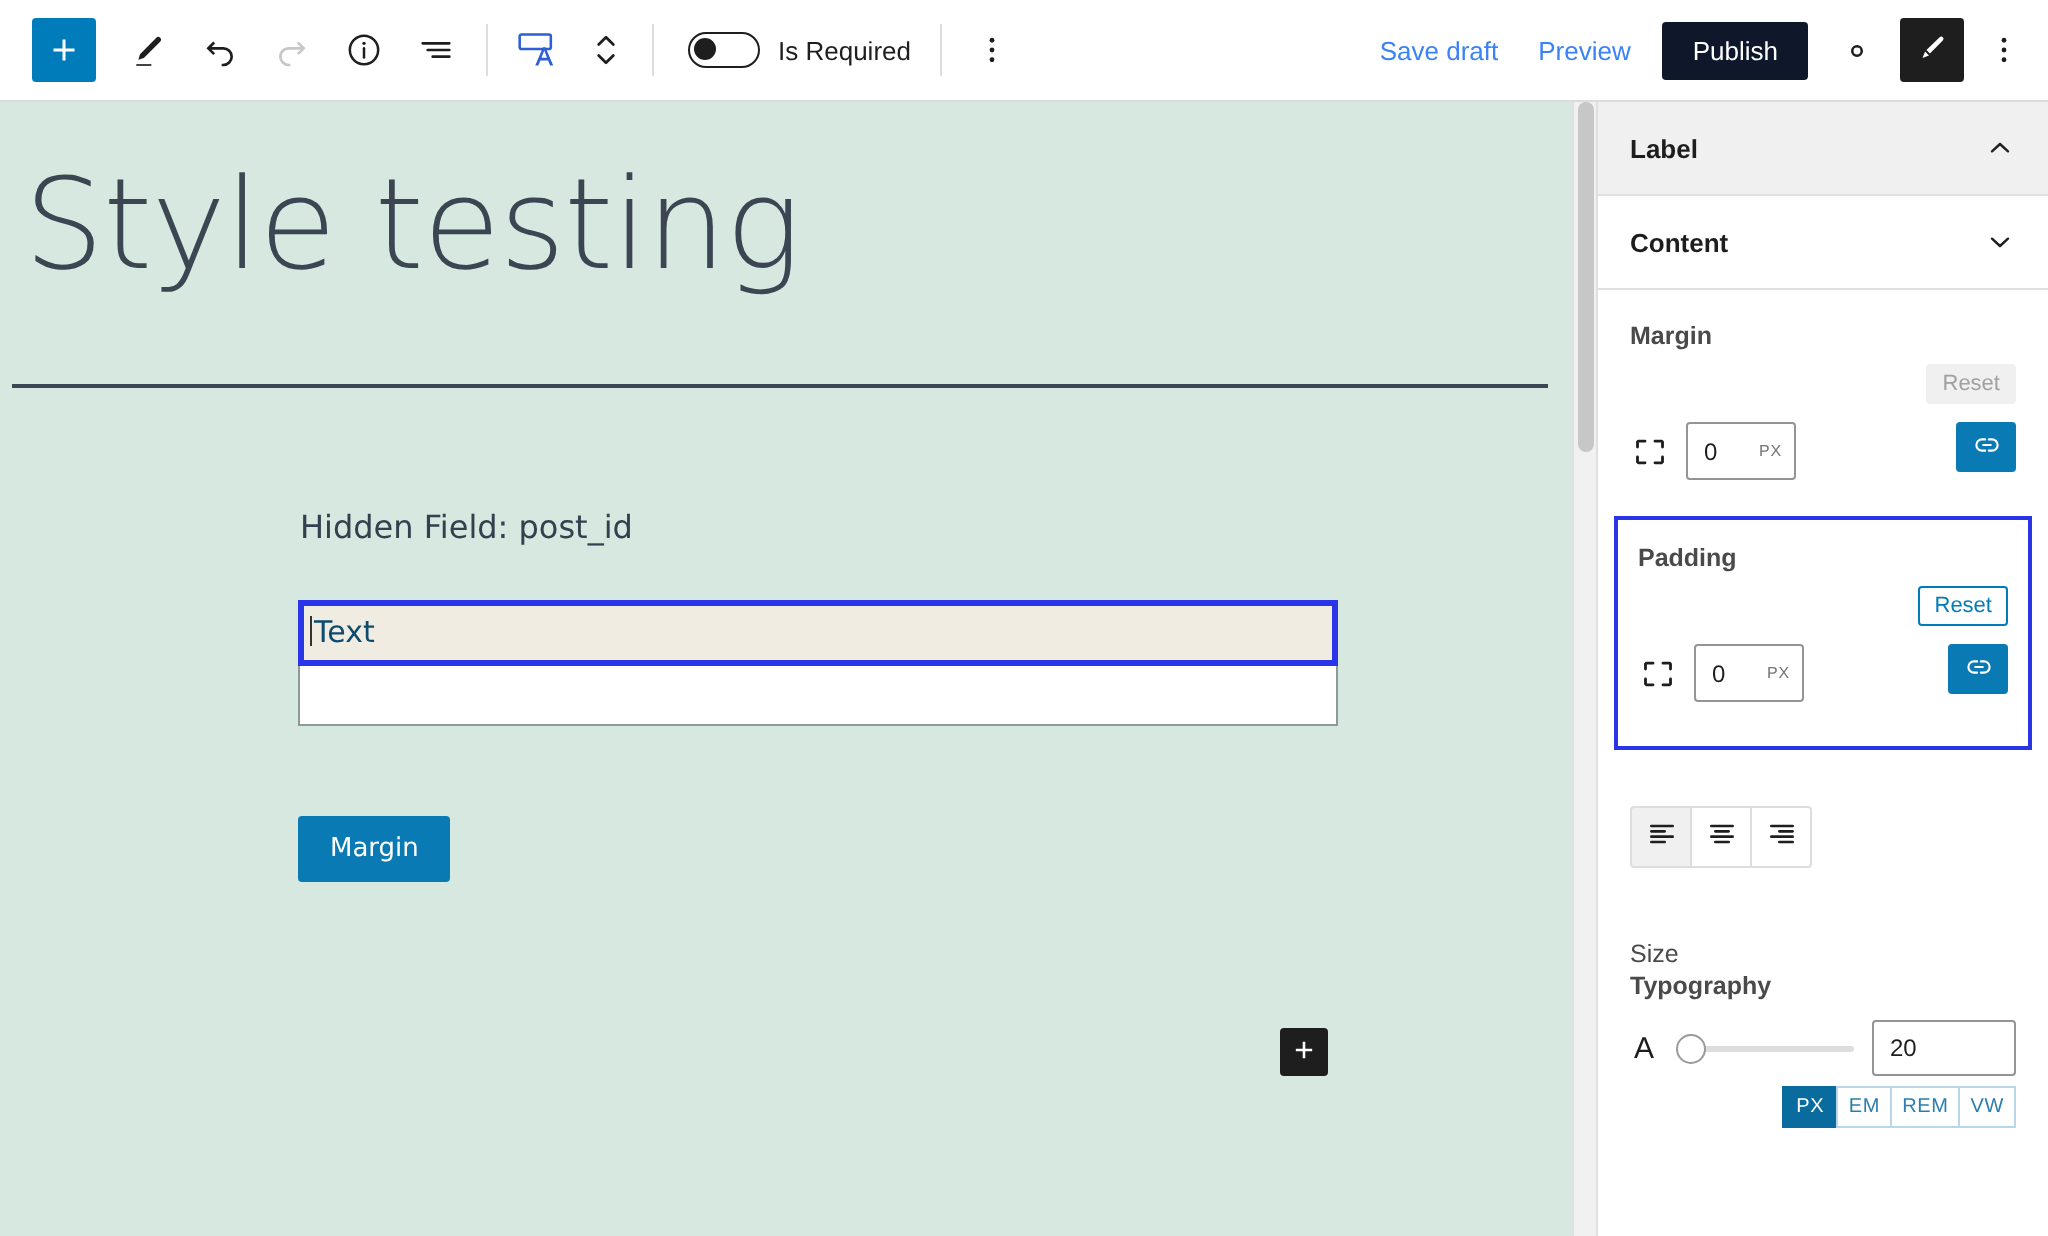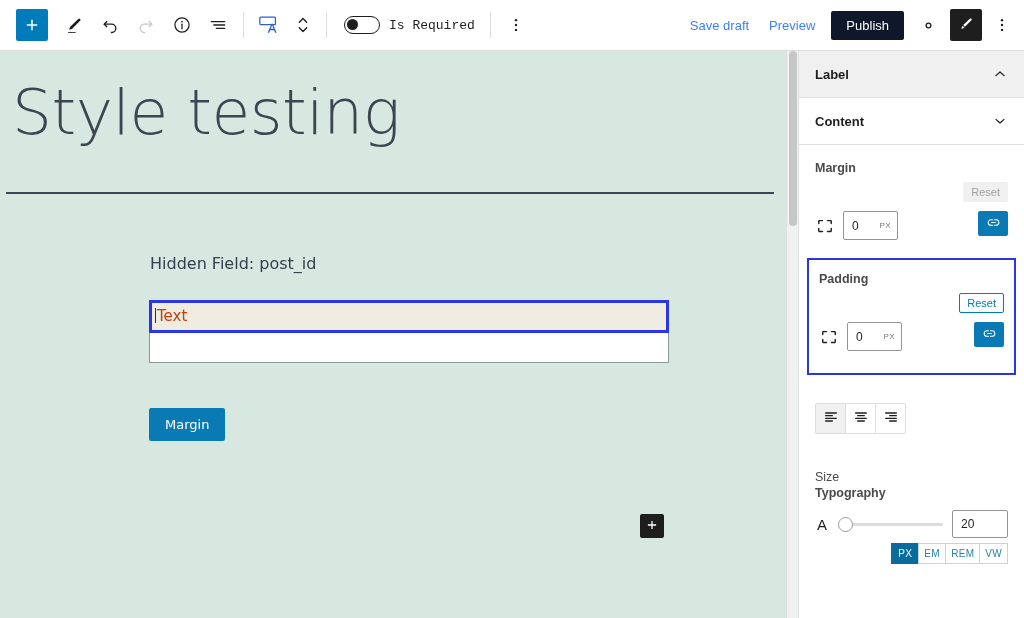--- a/index.html
+++ b/index.html
@@ -12,21 +12,21 @@
   #app { position: relative; width: 1024px; height: 618px; display: flex; flex-direction: column; }
 
   
   .header {
     height: 51px; min-height: 51px;
     background: #fff;
     border-bottom: 1px solid #dcdcdc;
     display: flex; align-items: center;
     position: relative; z-index: 5;
   }
-  .hdr-left { display: flex; align-items: center; height: 100%; font-family: Liberation Mono, monospace; }
+  .hdr-left { display: flex; align-items: center; height: 100%; }
   .hdr-right { display: flex; align-items: center; margin-left: auto; height: 100%; padding-right: 6px; }
 
   .tbtn {
     width: 36px; height: 36px;
     display: flex; align-items: center; justify-content: center;
     background: transparent; border: none; cursor: pointer;
     color: #1e1e1e; border-radius: 2px;
   }
   .tbtn.sm { width: 32px; }
   .inserter {
@@ -88,21 +88,21 @@
   .title-rule { height: 2px; background: #3c4552; margin: 48px 12px 0 6px; }
 
   .hidden-field {
     font-size: 16px; color: #33404e; padding: 60px 0 0 150px;
     font-family: "DejaVu Sans", sans-serif;
   }
 
   .field-block { margin: 27px 0 0 149px; width: 520px; }
   .field-label {
     background: #f0ece2; border: 3px solid #2b35e8;
-    font-size: 15px; color: #c2410c; padding: 4px 0 5px 3px;
+    font-size: 15px; color: #0c4a6e; padding: 4px 0 5px 3px;
     font-family: "DejaVu Sans", sans-serif;
     line-height: 1.2; position: relative;
   }
   .field-label .caret {
     display: inline-block; width: 1px; height: 15px; background: #333;
     vertical-align: -2px; margin-right: 1px;
   }
   .field-input {
     height: 30px; background: #fff; border: 1px solid #8c9a9a;
     border-top: none; width: 100%;
@@ -195,21 +195,21 @@
 
   .size-row { display: flex; align-items: center; gap: 9px; margin-top: 6px; }
   .size-A { font-size: 15px; color: #1e1e1e; width: 14px; text-align: center; font-weight: 500; }
   .slider { flex: 1; position: relative; height: 18px; display: flex; align-items: center; }
   .slider .track { height: 3px; background: #ddd; width: 100%; border-radius: 2px; }
   .slider .thumb {
     position: absolute; left: 0; width: 15px; height: 15px; border-radius: 50%;
     background: #fff; border: 1px solid #9a9a9a;
   }
   .size-num {
-    width: 56px; height: 28px; border: 1px solid #949494; border-radius: 2px;
+    width: 72px; height: 28px; border: 1px solid #949494; border-radius: 2px;
     font-size: 12px; color: #1e1e1e; display: flex; align-items: center; padding-left: 8px;
     background: #fff;
   }
   .units { display: flex; justify-content: flex-end; margin-top: 5px; }
   .unit-btn {
     min-width: 28px; height: 21px; font-size: 10px; cursor: pointer;
     border: 1px solid #b9d7ea; background: #fff; color: #2a7fae;
     display: flex; align-items: center; justify-content: center;
     margin-left: -1px; padding: 0 5px; letter-spacing: .3px;
   }

